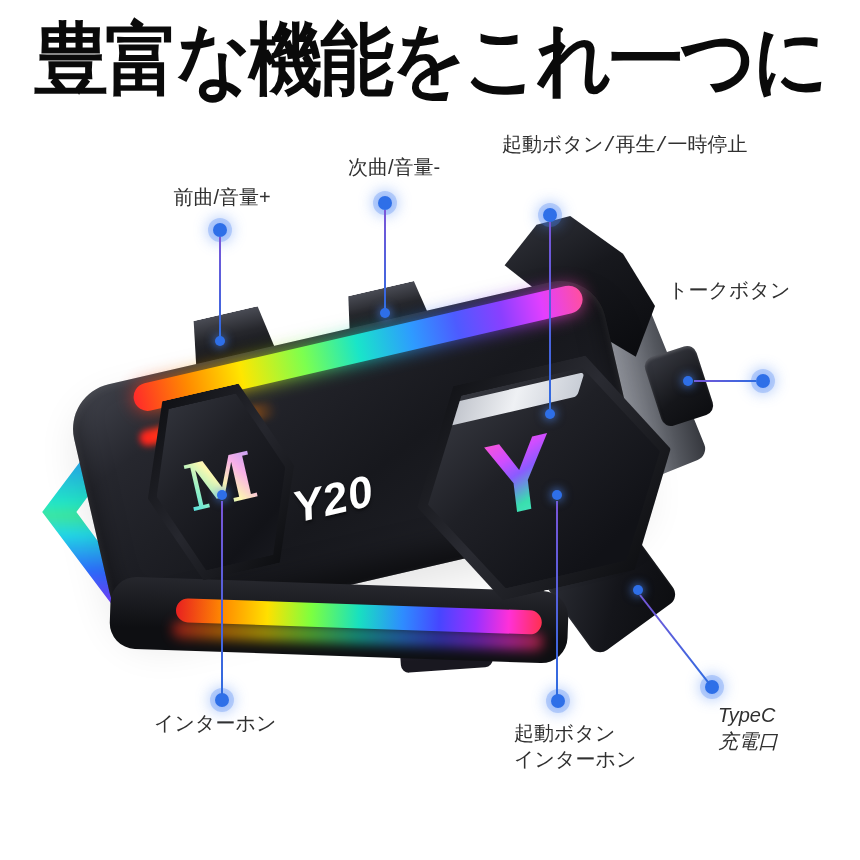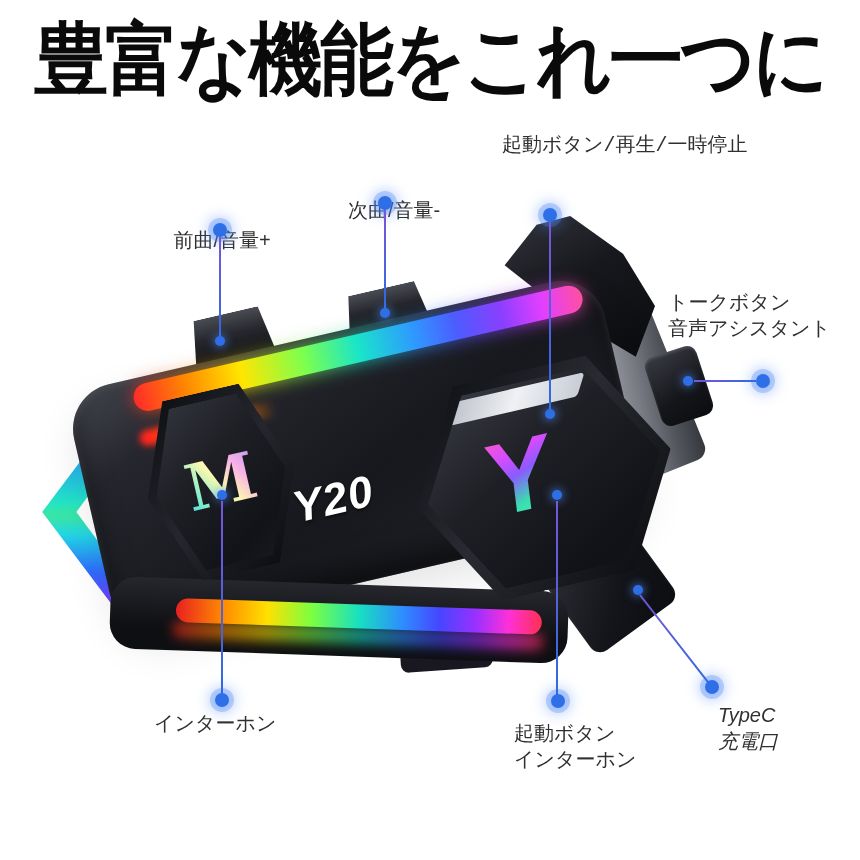--- a/index.html
+++ b/index.html
@@ -68,33 +68,33 @@
   .logo-y{position:absolute;left:62px;top:40px;font-weight:900;font-size:102px;line-height:1;transform:skewX(-6deg);
     background:linear-gradient(160deg,#ff56d0 8%,#d04dff 32%,#8a5bff 48%,#39dfae 72%,#59e8d8 100%);
     -webkit-background-clip:text;background-clip:text;color:transparent;}
   .model-text{left:268px;top:474px;width:130px;transform:rotate(-13deg);text-align:center;
     color:#ffffff;font-size:44px;font-weight:900;font-style:italic;letter-spacing:1px;
     text-shadow:0 2px 3px rgba(0,0,0,.5);}
 
   
   .label{position:absolute;font-size:20px;line-height:26px;color:#303030;white-space:nowrap;}
   .label span{display:block;}
-  .label.center{text-align:left;transform:translateX(-50%);margin-top:43px;}
+  .label.center{text-align:left;transform:translateX(-50%);}
   .dot{position:absolute;width:14px;height:14px;border-radius:50%;background:#2e6fe8;
     box-shadow:0 0 0 5px rgba(77,134,245,.30),0 0 14px 6px rgba(77,134,245,.40);
     transform:translate(-50%,-50%);}
   .dot.small{width:10px;height:10px;box-shadow:0 0 8px 2px rgba(77,134,245,.55);}
   .vline{position:absolute;width:2px;background:linear-gradient(180deg,#7a55d8,#2e6be0);}
   .hline{position:absolute;height:2px;background:linear-gradient(90deg,#7a55d8,#2e6be0);}
   .dline{position:absolute;height:2px;transform-origin:0 50%;background:linear-gradient(90deg,#7a55d8,#2e6be0);}
 
   .c1-label{left:222px;top:184px;}  .c1-dot{left:220px;top:230px;}  .c1-line{left:219px;top:237px;height:100px;}  .c1-end{left:220px;top:341px;}
   .c2-label{left:394px;top:154px;}  .c2-dot{left:385px;top:203px;}  .c2-line{left:384px;top:210px;height:99px;}   .c2-end{left:385px;top:313px;}
   .c3-label{left:502px;top:133px;font-family:Liberation Mono, monospace;}  .c3-dot{left:550px;top:215px;}  .c3-line{left:549px;top:222px;height:187px;}  .c3-end{left:550px;top:414px;}
-  .c4-label{left:668px;top:277px;margin-top:12px;}  .c4-dot{left:763px;top:381px;}  .c4-line{left:694px;top:380px;width:62px;}    .c4-end{left:688px;top:381px;}
+  .c4-label{left:668px;top:277px;}  .c4-dot{left:763px;top:381px;}  .c4-line{left:694px;top:380px;width:62px;}    .c4-end{left:688px;top:381px;}
   .c5-label{left:154px;top:710px;}  .c5-dot{left:222px;top:700px;}  .c5-line{left:221px;top:501px;height:193px;}  .c5-end{left:222px;top:495px;}
   .c6-label{left:514px;top:720px;}  .c6-dot{left:558px;top:701px;}  .c6-line{left:556px;top:501px;height:194px;}  .c6-end{left:557px;top:495px;}
   .c7-label{left:718px;top:702px;font-style:italic;}  .c7-dot{left:712px;top:687px;}  .c7-line{left:640px;top:594px;width:113px;transform:rotate(52deg);}  .c7-end{left:638px;top:590px;}
 </style>
 </head>
 <body>
 
 <div class="canvas">
 
   <div class="page-title">豊富な機能をこれ一つに</div>
@@ -150,21 +150,20 @@
       <span>起動ボタン/再生/一時停止</span>
     </div>
     <div class="dot c3-dot"></div>
     <div class="vline c3-line"></div>
     <div class="dot small c3-end"></div>
   </div>
 
   <div>
     <div class="label c4-label">
       <span>トークボタン</span>
-      <span>音声アシスタント</span>
     </div>
     <div class="dot c4-dot"></div>
     <div class="hline c4-line"></div>
     <div class="dot small c4-end"></div>
   </div>
 
   <div>
     <div class="label c5-label">
       <span>インターホン</span>
     </div>

